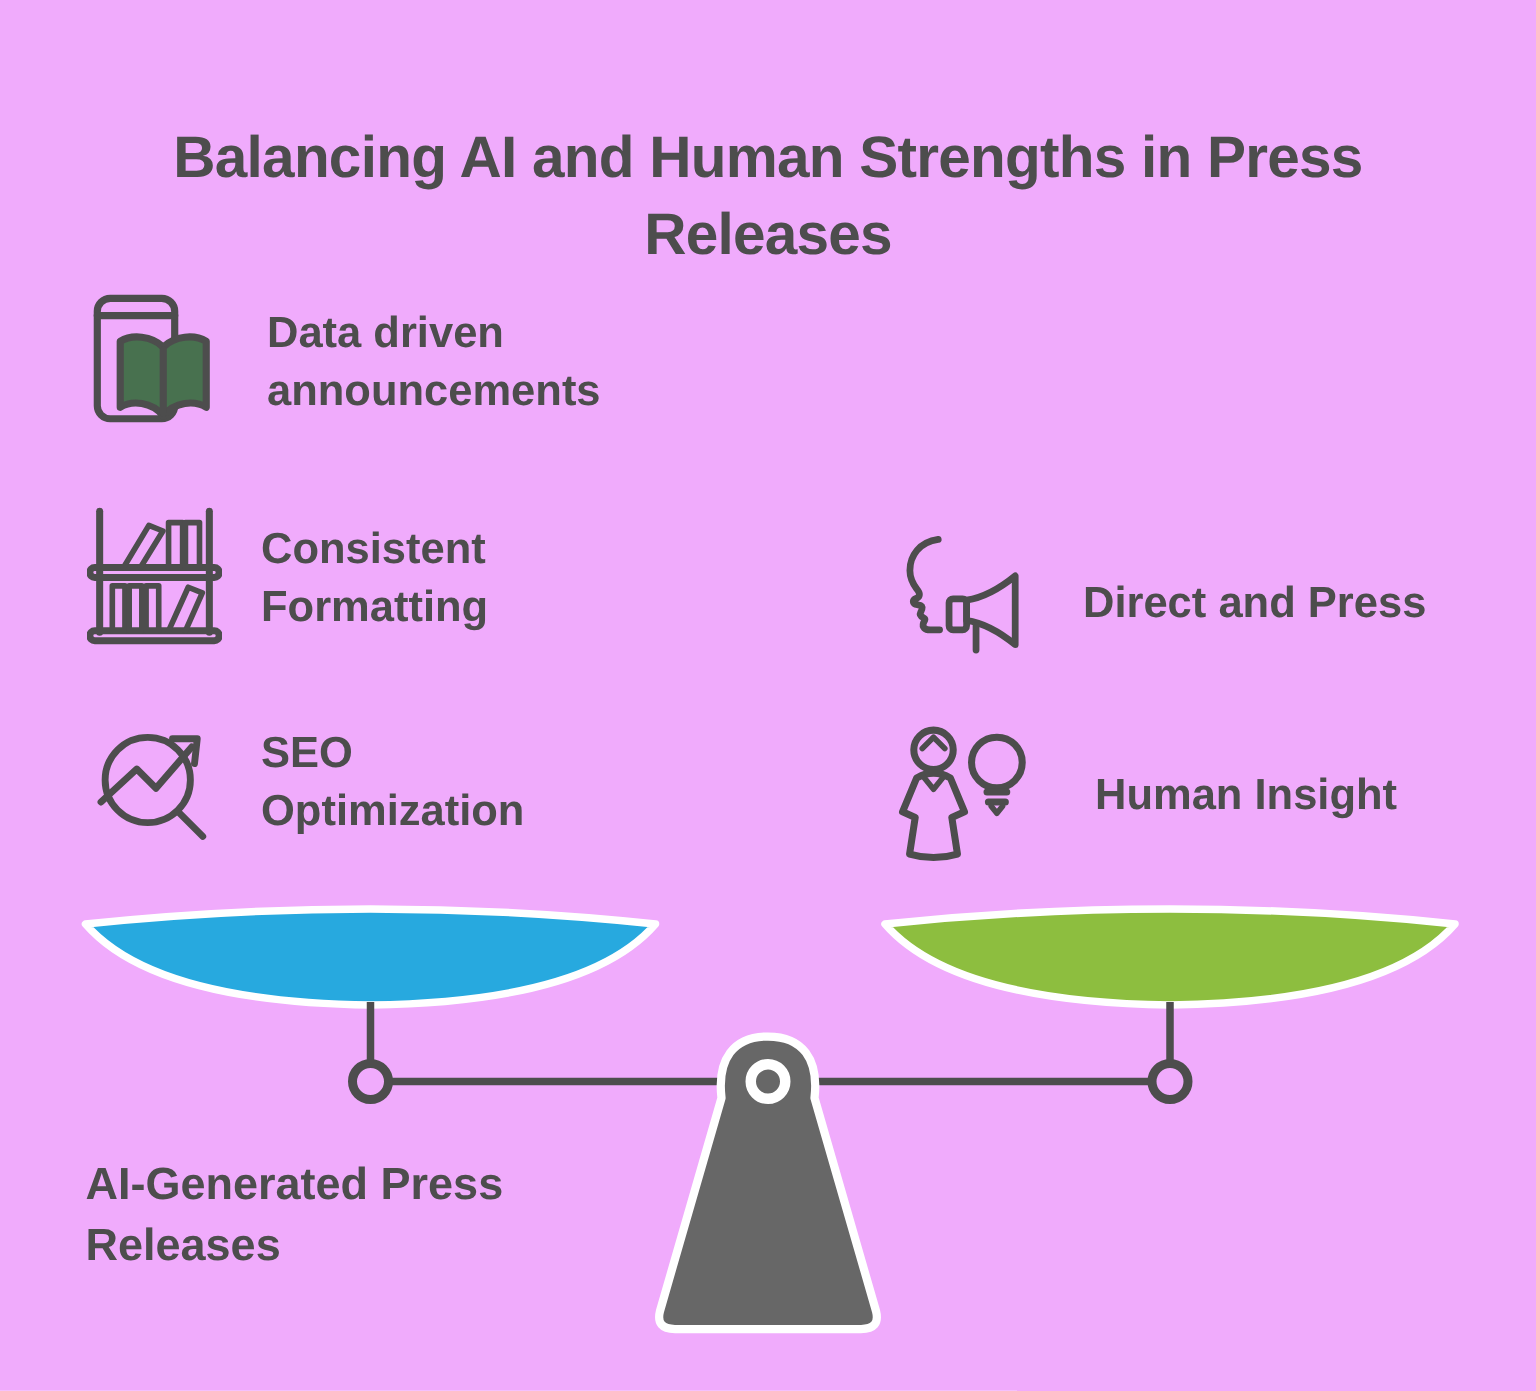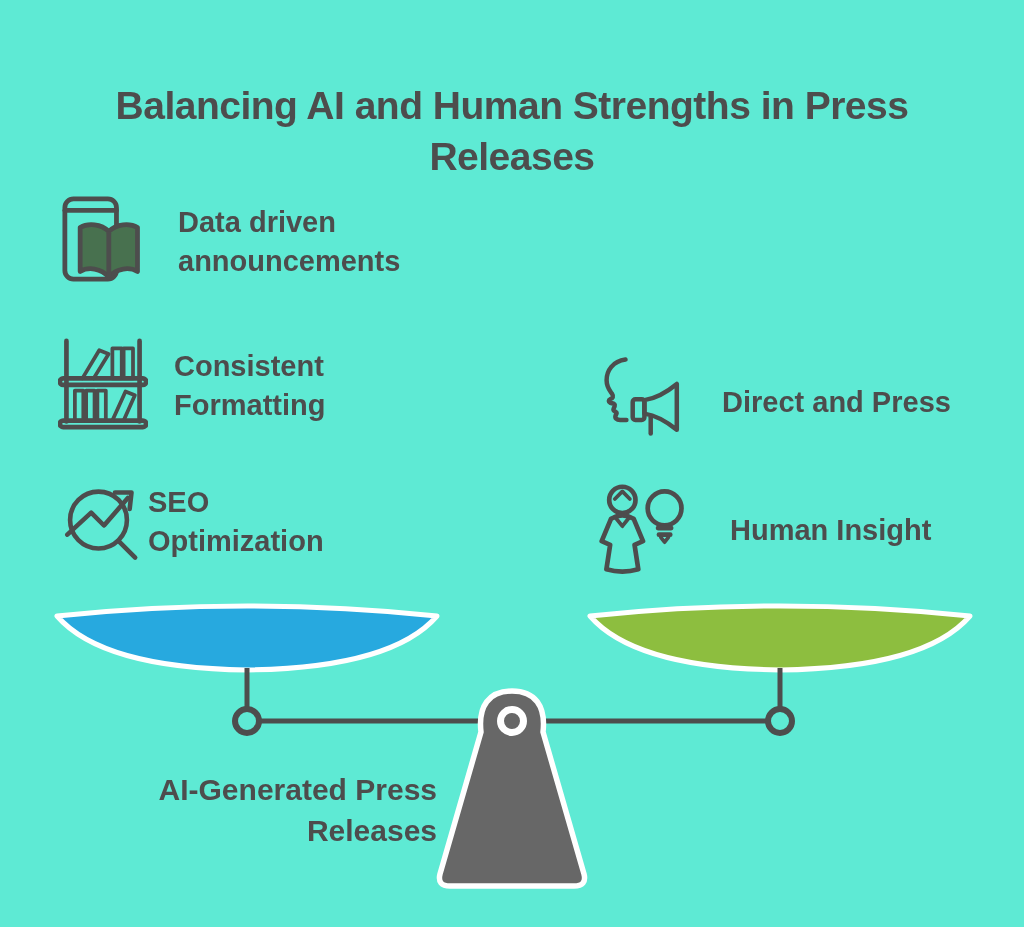--- a/index.html
+++ b/index.html
@@ -7,35 +7,35 @@
   .canvas{position:relative;width:1024px;height:927px;overflow:hidden;background:#48714F;color:#4D4D4D;}
   .title{position:absolute;top:80px;left:0;width:1024px;text-align:center;
          font-size:39px;font-weight:bold;line-height:1.32;letter-spacing:-0.5px;white-space:pre-line;}
   .feature{position:absolute;display:flex;align-items:center;}
   .feature .icon{flex:0 0 auto;}
   .feature .label{font-size:29px;font-weight:bold;line-height:1.35;white-space:pre-line;}
   .ink{stroke:#4D4D4D;fill:none;stroke-width:5;stroke-linecap:round;stroke-linejoin:round;}
   .ink-thin{stroke:#4D4D4D;fill:none;stroke-width:4;stroke-linecap:round;stroke-linejoin:round;}
   .bgfill{fill:#48714F;}
   .scale-svg{position:absolute;left:0;top:600px;width:1024px;height:300px;}
-  .pan-label{position:absolute;width:380px;text-align:right;font-size:30px;font-weight:bold;
+  .pan-label{position:absolute;width:380px;text-align:left;font-size:30px;font-weight:bold;
              line-height:1.35;white-space:pre-line;}
   .pan-label.left{left:57px;top:770px;}
   .pan-label.right{left:592px;top:770px;}
   
   .f1{left:62px;top:196px;height:92px;gap:30px;}
   .f2{left:58px;top:338px;height:96px;gap:26px;}
-  .f3{left:60px;top:478px;height:88px;}
+  .f3{left:60px;top:478px;height:88px;gap:26px;}
   .f4{left:598px;top:358px;height:90px;gap:24px;}
   .f5{left:596px;top:486px;height:90px;gap:40px;}
 </style>
 </head>
 <body>
 
-<div class="canvas" style="background-color: #5eead4; color: rgb(77, 77, 77);">
+<div class="canvas" style="background-color: #f0abfc; color: rgb(77, 77, 77);">
 
   <div class="title">Balancing AI and Human Strengths in Press
 Releases</div>
 
   <div class="feature f1">
     <span class="icon">
       <svg width="86" height="92" viewBox="0 0 90 94">
         <rect class="ink" x="3" y="4" width="54" height="84" rx="9"></rect>
         <line class="ink" x1="3" y1="16" x2="57" y2="16"></line>
         <path class="ink bgfill" d="M49,38 C41,30 27,29 19,34 L19,80 C27,75 41,76 49,86 C57,76 71,75 79,80 L79,34 C71,29 57,30 49,38 Z"></path>

